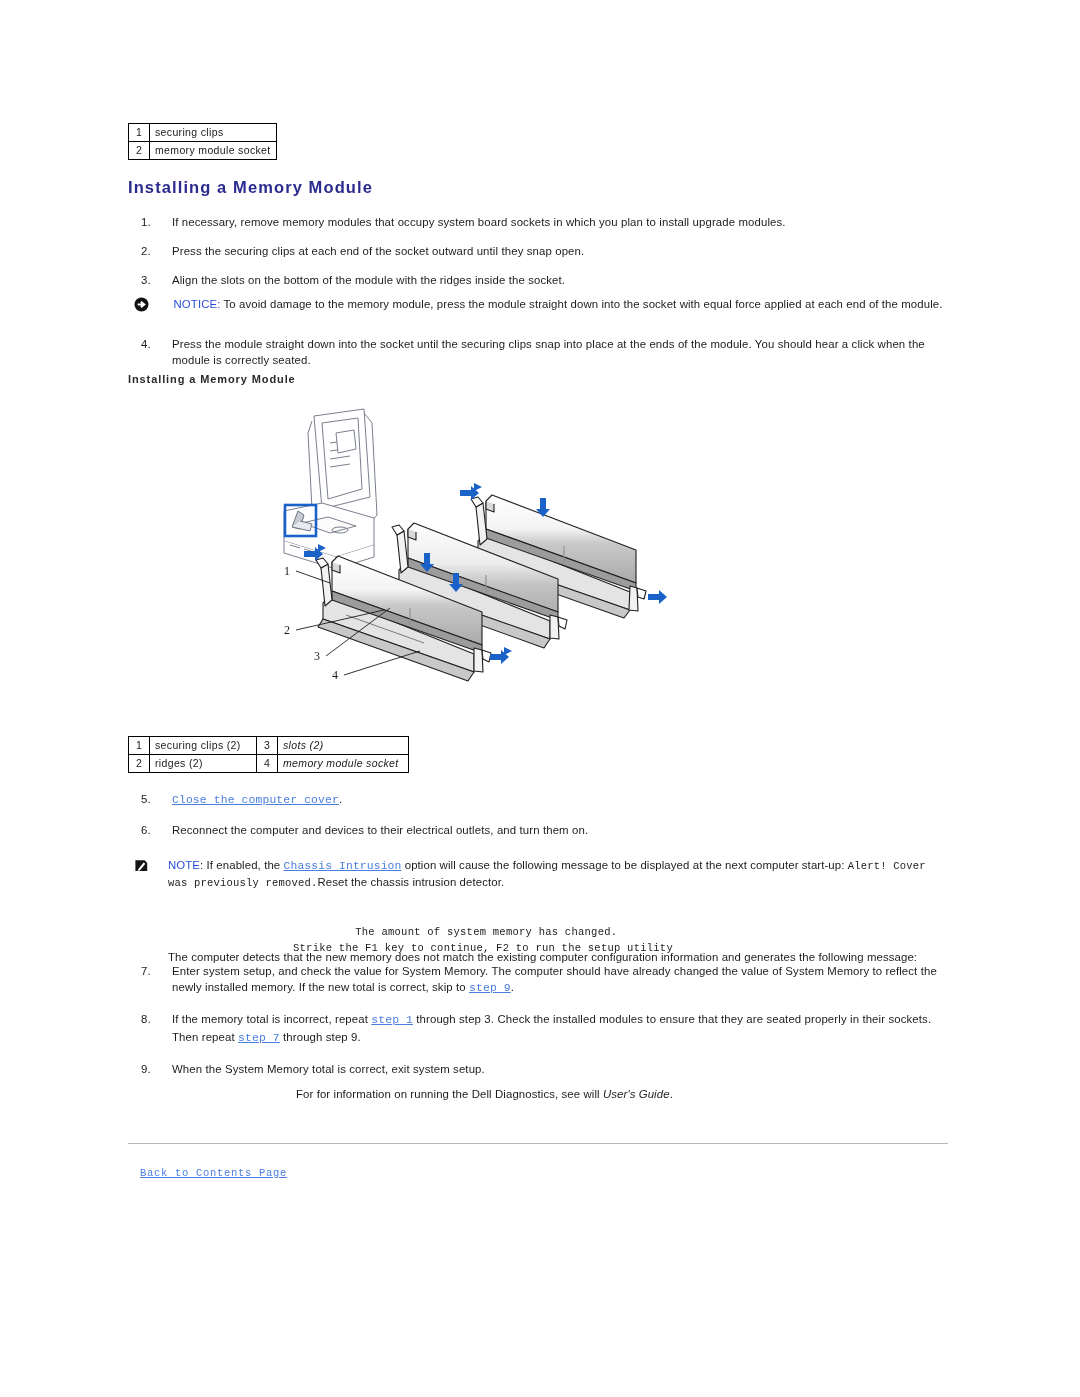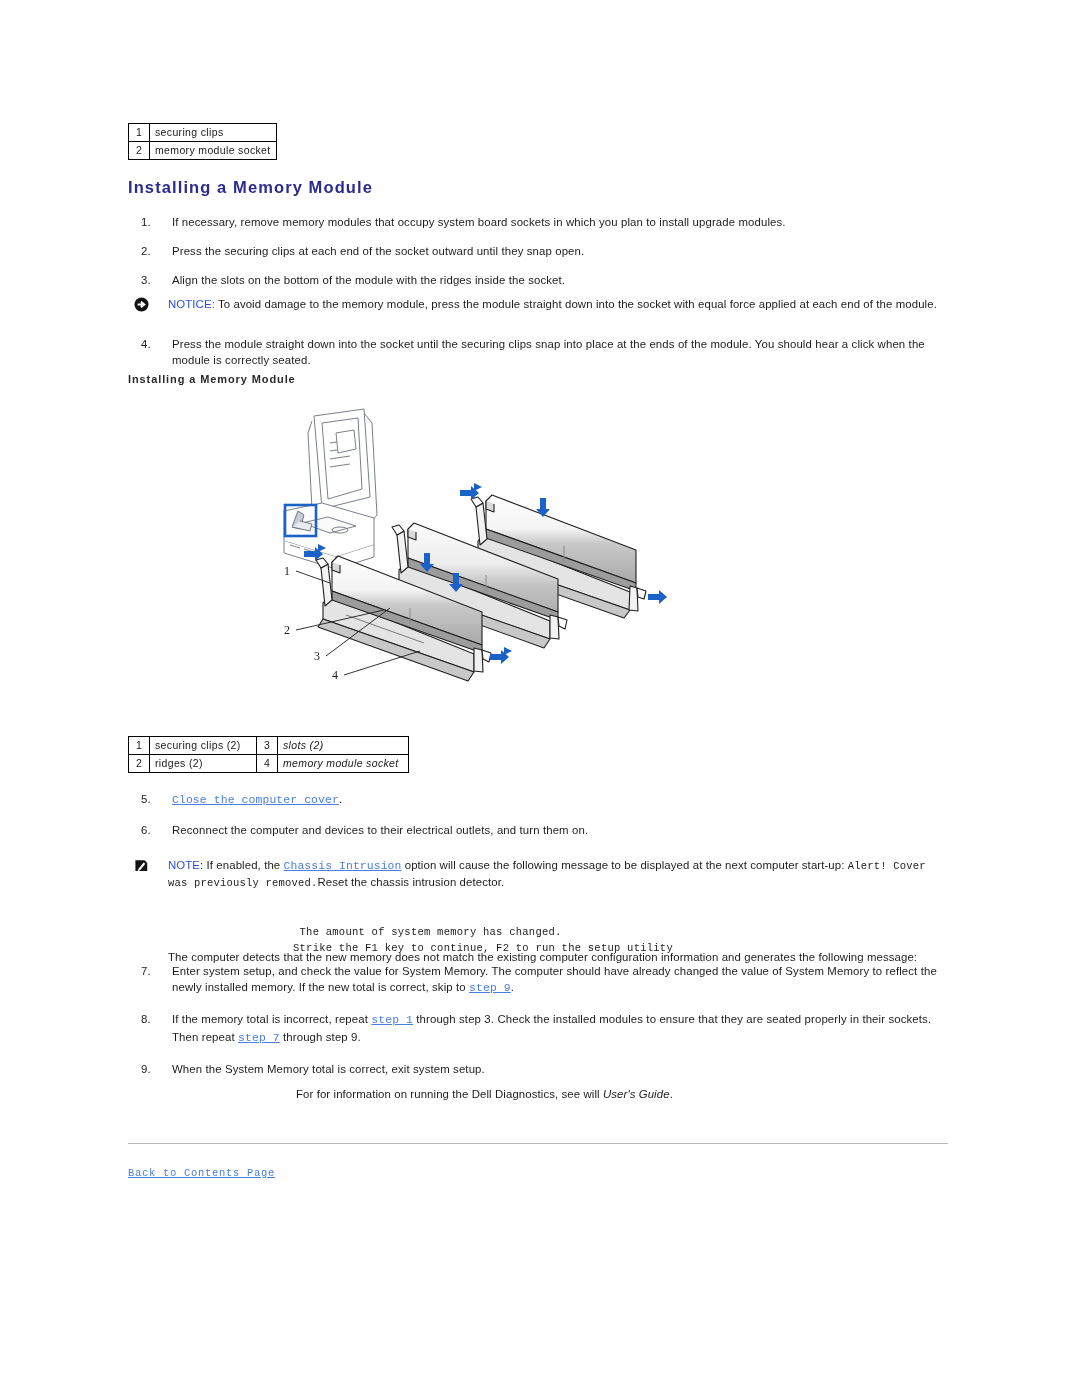--- a/index.html
+++ b/index.html
@@ -106,21 +106,21 @@
     position: absolute;
     left: 0;
     font-size: 11.4px;
     line-height: 1.42;
     color: #1c1c1c;
     padding-left: 40px;
     width: 780px;
     letter-spacing: 0.1px;
   }
   .admon .lead { color: #2b4fd8; }
-  .admon-notice { top: 296px; }
+  .admon-notice { top: 296px; text-align: center; }
   .admon-note { top: 857px; }
   .admon-icon {
     position: absolute;
     left: 6px;
     top: 1px;
     width: 15px;
     height: 15px;
   }
 
   
@@ -144,41 +144,42 @@
   .code-block {
     position: absolute;
     left: 165px;
     top: 925px;
     font-family: "Liberation Mono", "DejaVu Sans Mono", monospace;
     font-size: 10.5px;
     line-height: 1.5;
     color: #1c1c1c;
     letter-spacing: 0.25px;
     white-space: pre;
+    text-align: center;
   }
 
   a.doclink {
     color: #4a7ee0;
     text-decoration: underline;
     font-family: Liberation Mono, monospace;
   }
   .italic { font-style: italic; margin-top: 28px; }
 
   
   .footer-rule {
     position: absolute;
     left: 0;
     top: 1143px;
     width: 820px;
     height: 1px;
     background: #b9b9b9;
   }
   .footer-link {
     position: absolute;
-    left: 0;
+    left: 12px;
     top: 1166px;
     font-size: 10.5px;
     letter-spacing: 0.7px;
   }
 
   
   .figure {
     position: absolute;
     left: 150px;
     top: 405px;

